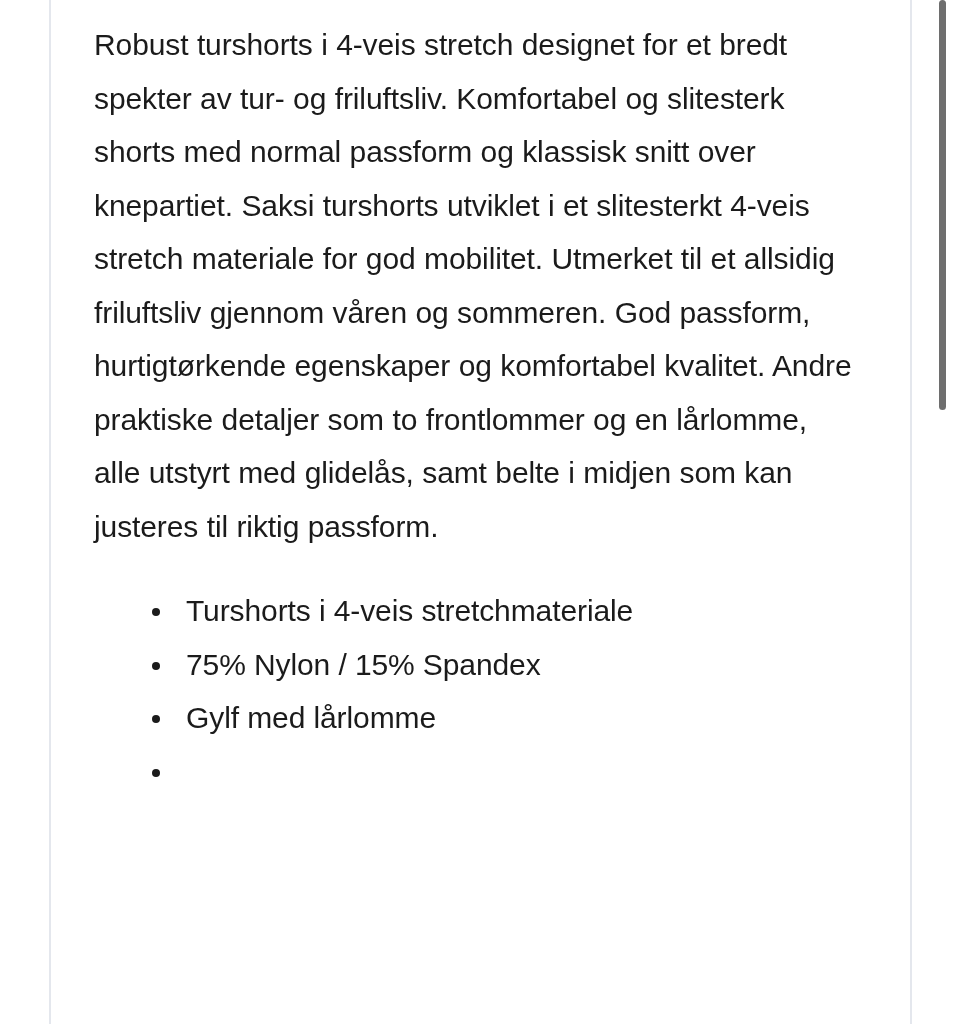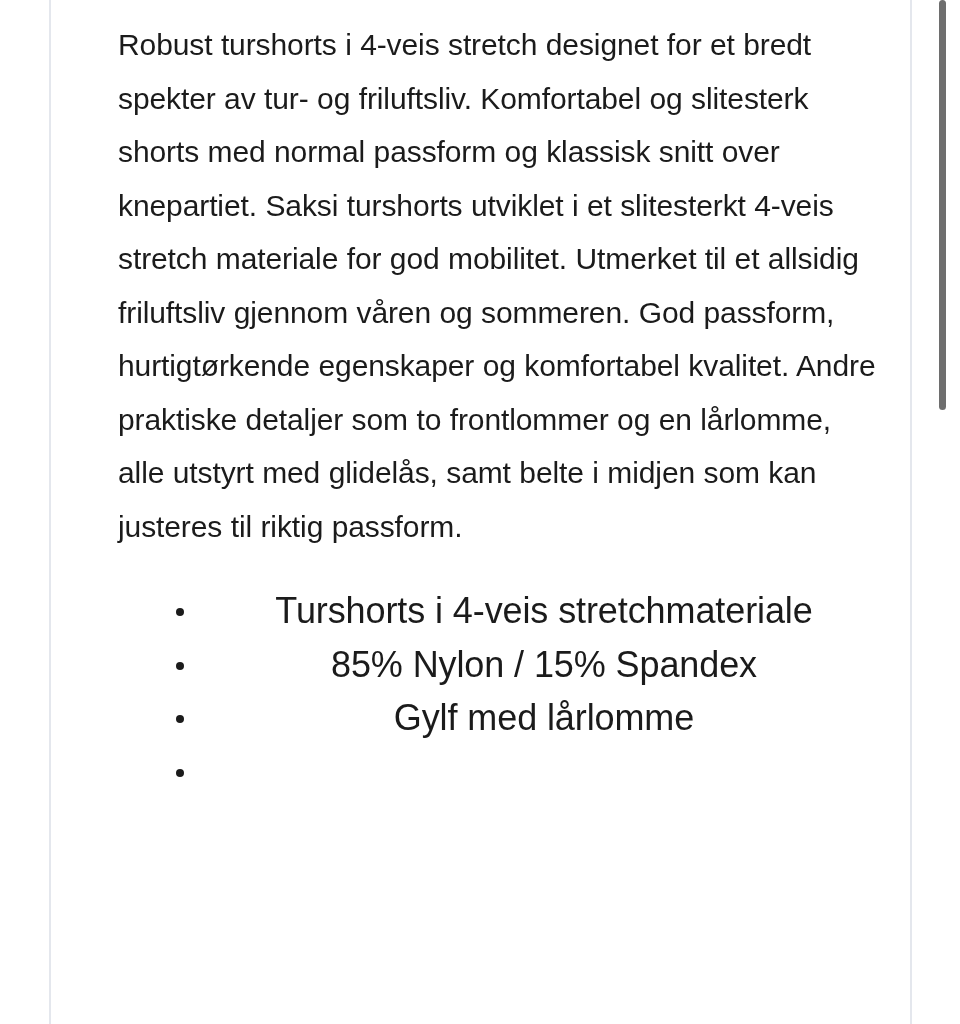--- a/index.html
+++ b/index.html
@@ -73,21 +73,20 @@
     height: 1024px;
     background: #ffffff;
     padding: 0;
   }
 
   .description-body {
     position: absolute;
     left: 43px;      
     top: 18px;
     width: 760px;
-    margin-left: 24px;
   }
 
   .paragraph {
     margin: 0;
     font-size: 30px;
     line-height: 53.5px;
     color: #1b1b1b;
     font-weight: 400;
     letter-spacing: -0.1px;
     word-spacing: 0.2px;
@@ -98,26 +97,25 @@
     margin: 0;
     padding: 0;
     list-style: none;
     margin-top: 31px;
   }
 
   .feature-list li {
     position: relative;
     margin: 0;
     padding-left: 92px;   
-    font-size: 36px;
+    font-size: 30px;
     line-height: 53.5px;
     color: #1b1b1b;
     font-weight: 400;
     letter-spacing: -0.1px;
-    text-align: center;
   }
 
   .feature-list li .bullet-dot {
     position: absolute;
     left: 58px;           
     top: 24px;
     width: 8px;
     height: 8px;
     border-radius: 50%;
     background: #1b1b1b;
@@ -155,21 +153,21 @@
 
       <p class="paragraph">Robust turshorts i 4-veis stretch designet for et bredt spekter av tur- og friluftsliv. Komfortabel og slitesterk shorts med normal passform og klassisk snitt over knepartiet. Saksi turshorts utviklet i et slitesterkt 4-veis stretch materiale for god mobilitet. Utmerket til et allsidig friluftsliv gjennom våren og sommeren. God passform, hurtigtørkende egenskaper og komfortabel kvalitet. Andre praktiske detaljer som to frontlommer og en lårlomme, alle utstyrt med glidelås, samt belte i midjen som kan justeres til riktig passform.</p>
 
       <ul class="feature-list">
         <li>
           <span class="bullet-dot"></span>
           <span>Turshorts i 4-veis stretchmateriale</span>
         </li>
         <li>
           <span class="bullet-dot"></span>
-          <span>85% Nylon / 15% Spandex</span>
+          <span>75% Nylon / 15% Spandex</span>
         </li>
         <li>
           <span class="bullet-dot"></span>
           <span>Gylf med lårlomme</span>
         </li>
         <li>
           <span class="bullet-dot"></span>
         </li>
       </ul>
 

